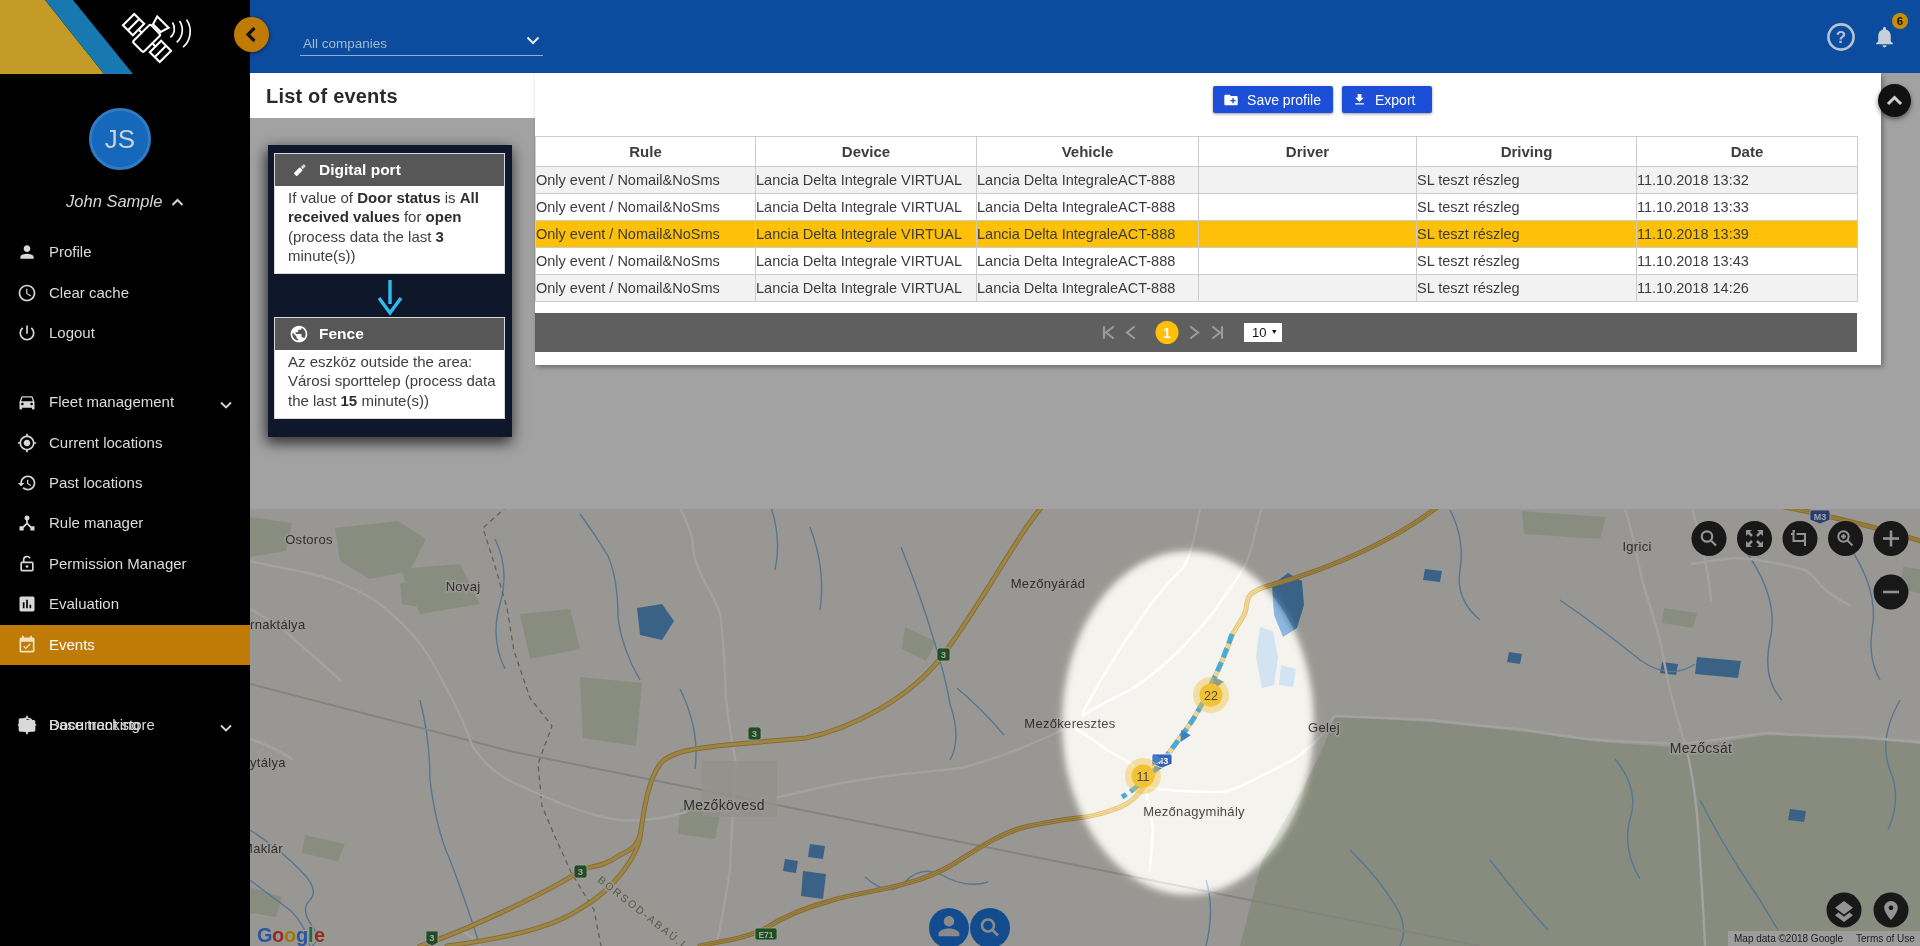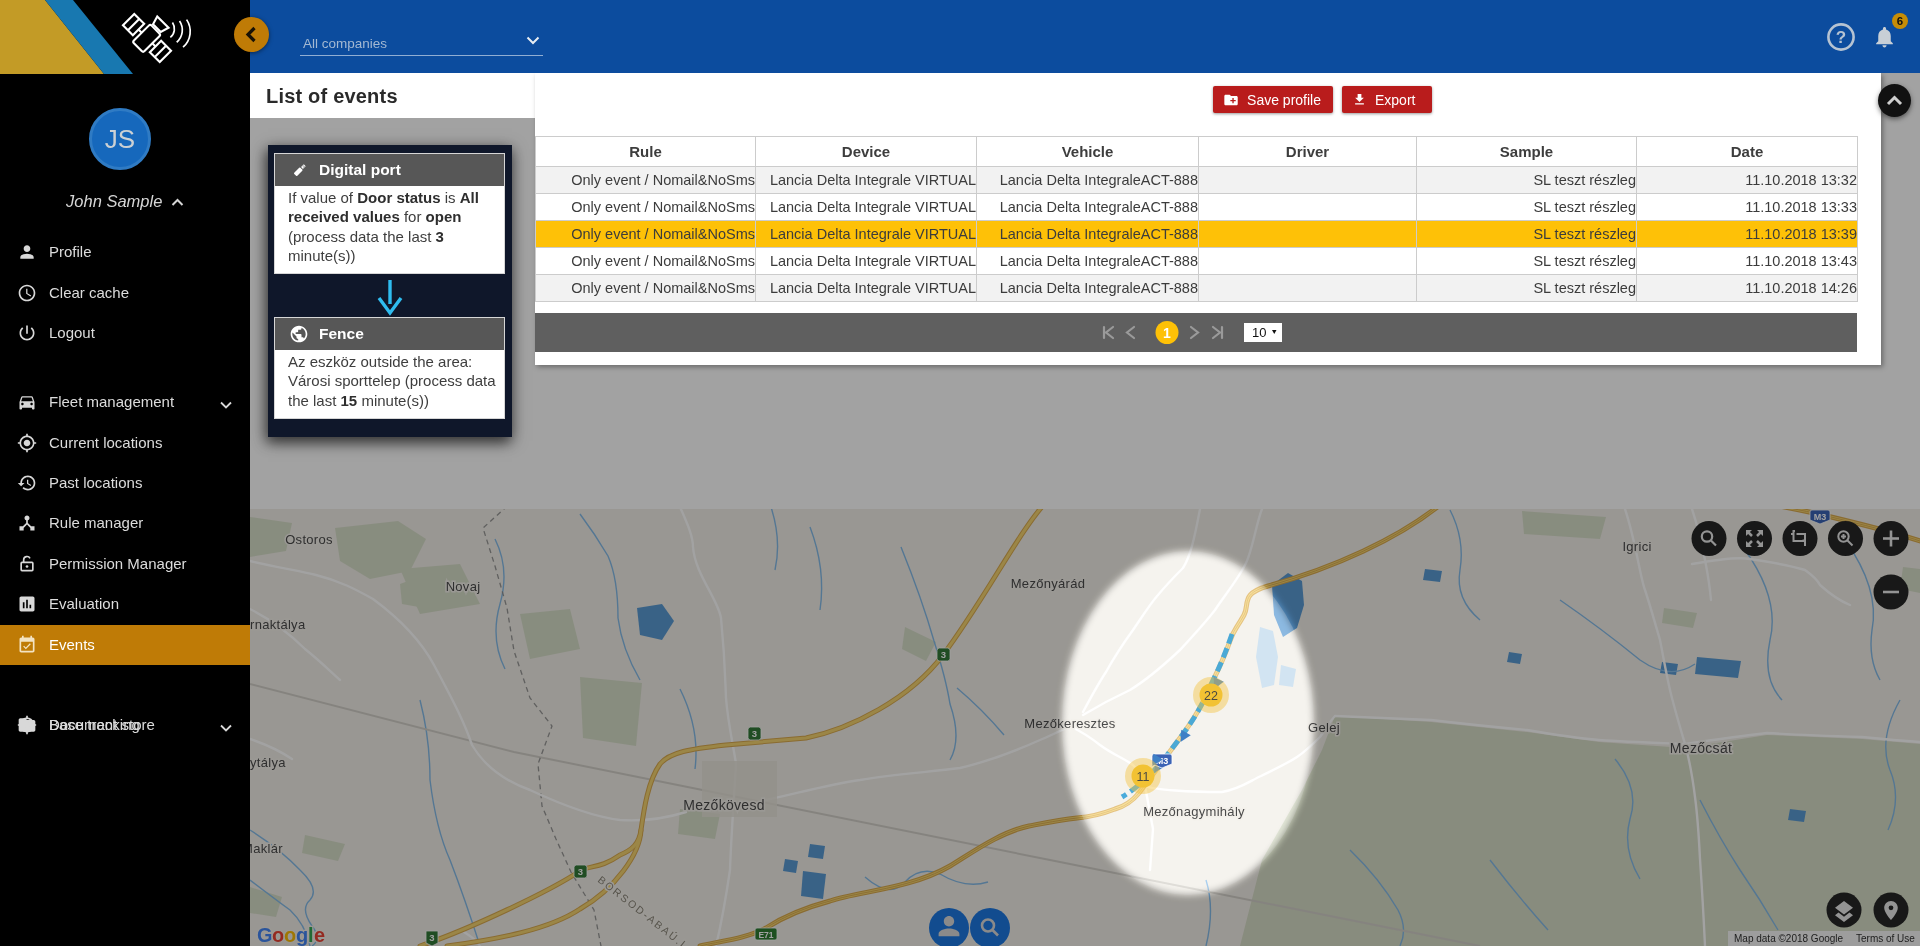--- a/index.html
+++ b/index.html
@@ -23,27 +23,27 @@
   #allco-line { left:50px; top:55px; width:243px; height:1px; background:rgba(255,255,255,.55); }
 
   
   #content { left:250px; top:0; width:1670px; height:946px; z-index:10; }
   #whitepage { left:0; top:73px; width:1670px; height:436px; background:#fff; }
 
   
   #titleband { left:0; top:73px; width:1631px; height:45px; background:#fff; z-index:22; }
   #tablecard { left:285px; top:73px; width:1346px; height:292px; background:#fff; z-index:22; box-shadow:2px 2px 5px rgba(0,0,0,.35); }
   h1.title { position:absolute; left:16px; top:12px; font-size:20px; font-weight:bold; color:#2a2a2a; letter-spacing:.2px; }
-  .gbtn { position:absolute; top:13px; height:27px; white-space:nowrap; background:#b91c1c; color:#fff; font-size:14px; border-radius:2px; box-shadow:0 1px 3px rgba(0,0,0,.4); display:flex; align-items:center; padding:0 12px 0 10px; }
+  .gbtn { position:absolute; top:13px; height:27px; white-space:nowrap; background:#1d4ed8; color:#fff; font-size:14px; border-radius:2px; box-shadow:0 1px 3px rgba(0,0,0,.4); display:flex; align-items:center; padding:0 12px 0 10px; }
   .gbtn svg { margin-right:8px; }
 
   
   table#ev { position:absolute; left:0; top:63px; border-collapse:collapse; width:1322px; table-layout:fixed; }
   #ev th { height:30px; font-size:15px; color:#3d3d3d; border:1px solid #ccc; background:#fff; font-weight:bold;margin-left:14px; }
-  #ev td { height:27px; font-size:14.5px; color:#3c3c3c; border:1px solid #ccc; text-align:right; padding:0; }
+  #ev td { height:27px; font-size:14.5px; color:#3c3c3c; border:1px solid #ccc; text-align:left; padding:0; }
   #ev tr.odd td { background:#f2f2f2; }
   #ev tr.sel td { background:#fec107; }
   #pagbar { position:absolute; left:0; top:240px; width:1322px; height:39px; background:#5f5f5f; }
 
   
   #popup { left:18px; top:145px; width:244px; height:292px; background:#0f172a; z-index:24; box-shadow:0 4px 14px rgba(0,0,0,.55), -3px 6px 12px rgba(0,0,0,.35); }
   .pbox { position:absolute; left:6px; width:231px; border:1px solid #d6d6d6; background:#fff; }
   .phead { height:32px; background:#575757; color:#fff; font-size:15.5px; font-weight:bold; line-height:32px; padding-left:44px; position:relative; }
   .pbody { padding:2px 2px 8px 13px; font-size:15px; line-height:19.3px; color:#3e3e3e; white-space:nowrap; }
   .pbody b { color:#2e2e2e; }
@@ -336,21 +336,21 @@
             <col style="width:218px">
             <col style="width:220px">
             <col style="width:221px">
           </colgroup>
         <tbody>
             <tr>
               <th>Rule</th>
               <th>Device</th>
               <th>Vehicle</th>
               <th>Driver</th>
-              <th>Sample</th>
+              <th>Driving</th>
               <th>Date</th>
             </tr>
         <tr class="odd">
               <td>Only event / Nomail&amp;NoSms</td>
               <td>Lancia Delta Integrale VIRTUAL</td>
               <td>Lancia Delta IntegraleACT-888</td>
               <td></td>
               <td>SL teszt részleg</td>
               <td>11.10.2018 13:32</td>
             </tr>

